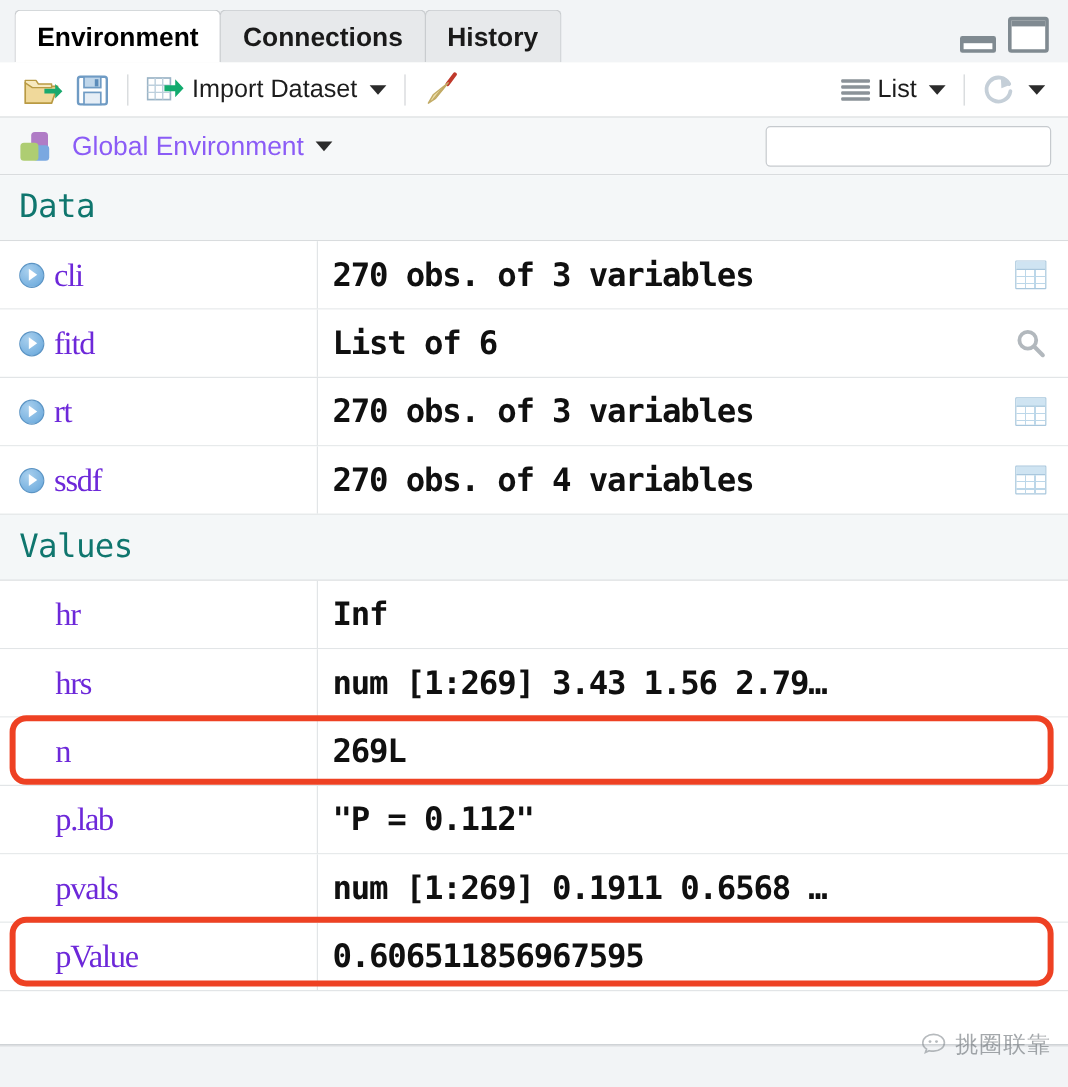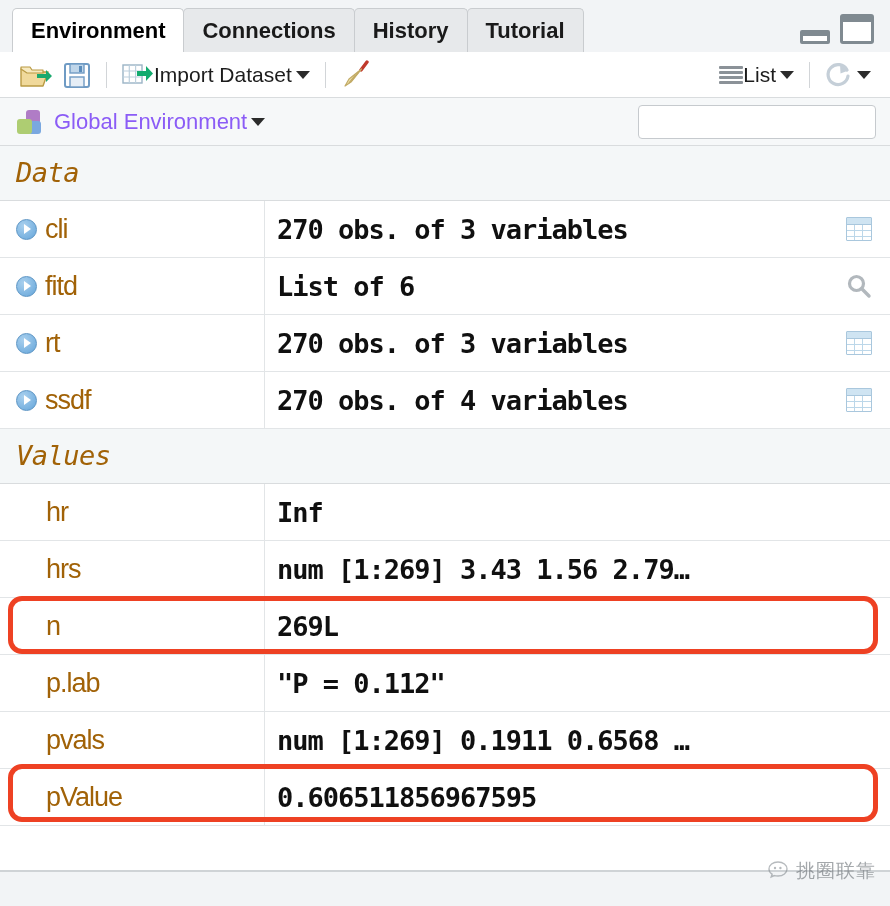--- a/index.html
+++ b/index.html
@@ -98,21 +98,21 @@
     border-bottom: 1px solid #d9dcde;
     display: flex;
     align-items: center;
     padding: 0 14px;
     box-sizing: border-box;
     position: relative;
   }
   .tb-item {
     display: flex;
     align-items: center;
-    gap: 0;
+    gap: 6px;
     padding: 2px 5px;
     cursor: default;
   }
   .tb-sep {
     width: 1px;
     height: 26px;
     background: #d2d5d8;
     margin: 0 10px;
   }
   .tb-label {
@@ -181,44 +181,43 @@
     border-bottom: 1px solid #cfd3d6;
   }
   .section-head {
     height: 54px;
     line-height: 54px;
     background: #f4f7f8;
     border-bottom: 1px solid #d9dcde;
     padding-left: 16px;
     font-family: "DejaVu Sans Mono", "Liberation Mono", monospace;
     font-size: 27px;
-    color: #a16207;
+    color: #0f766e;
     letter-spacing: -0.5px;
-    font-style: italic;
   }
   .row {
     position: relative;
     display: flex;
     align-items: center;
     height: 56px;
     border-bottom: 1px solid #e2e5e7;
     background: #fff;
   }
   .cell-name {
     width: 265px;
     flex: 0 0 265px;
     height: 100%;
     display: flex;
     align-items: center;
     border-right: 1px solid #e2e5e7;
     box-sizing: border-box;
     padding-left: 16px;
-    font-family: Liberation Sans, sans-serif;
+    font-family: Liberation Serif, serif;
     font-size: 27px;
-    color: #a16207;
+    color: #6d28d9;
     letter-spacing: -1px;
   }
   .cell-name.indent { padding-left: 46px; }
   .cell-val {
     flex: 1;
     height: 100%;
     display: flex;
     align-items: center;
     padding-left: 12px;
     box-sizing: border-box;
@@ -321,23 +320,20 @@
 
   <div class="tabbar">
     <div class="tab active">
       <span>Environment</span>
     </div>
     <div class="tab">
       <span>Connections</span>
     </div>
     <div class="tab">
       <span>History</span>
-    </div>
-    <div class="tab">
-      <span>Tutorial</span>
     </div>
 
     <div class="win-btns">
       <div class="btn-min"></div>
       <div class="btn-max"></div>
     </div>
   </div>
 
   <div class="toolbar">
 

